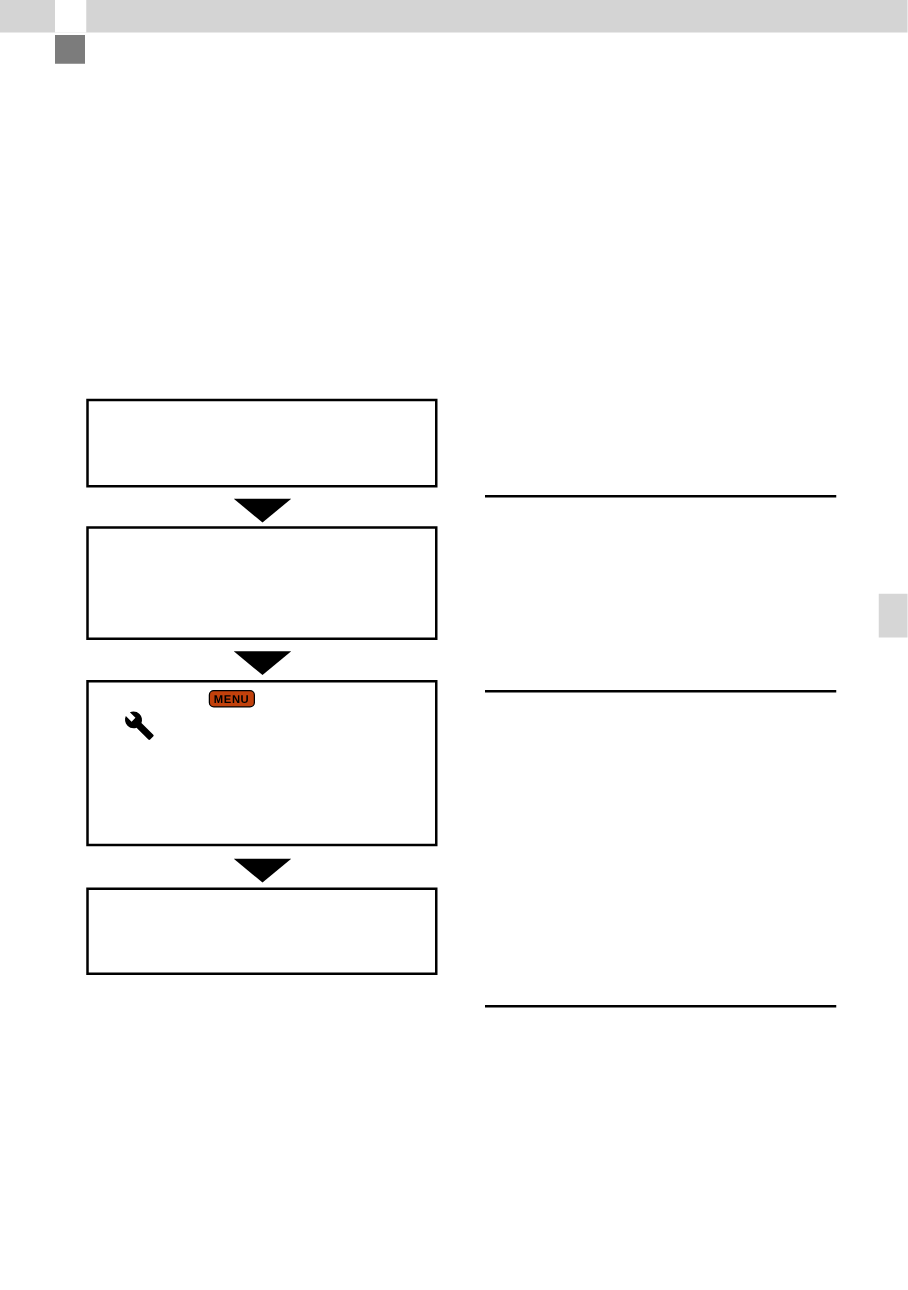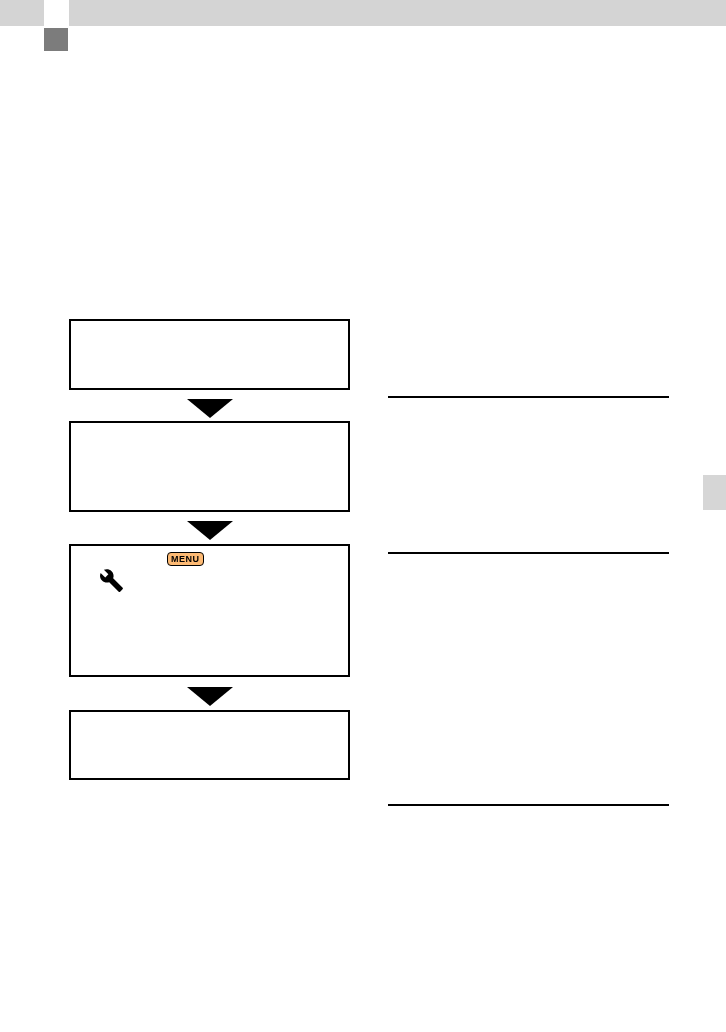--- a/index.html
+++ b/index.html
@@ -59,21 +59,21 @@
     position: absolute; left: 96px; top: 6px;
     display: inline-block;
     border: 1px solid #000000;
     border-radius: 4px;
     padding: 1px 3px 1px 3px;
     font-size: 9px;
     font-weight: bold;
     line-height: 10px;
     letter-spacing: 0.5px;
     color: #000000;
-    background: #fdba74;
+    background: #c2410c;
   }
 
   
   .wrench {
     position: absolute; left: 28px; top: 22px;
     width: 25px; height: 25px;
   }
 
   
   .divider {

